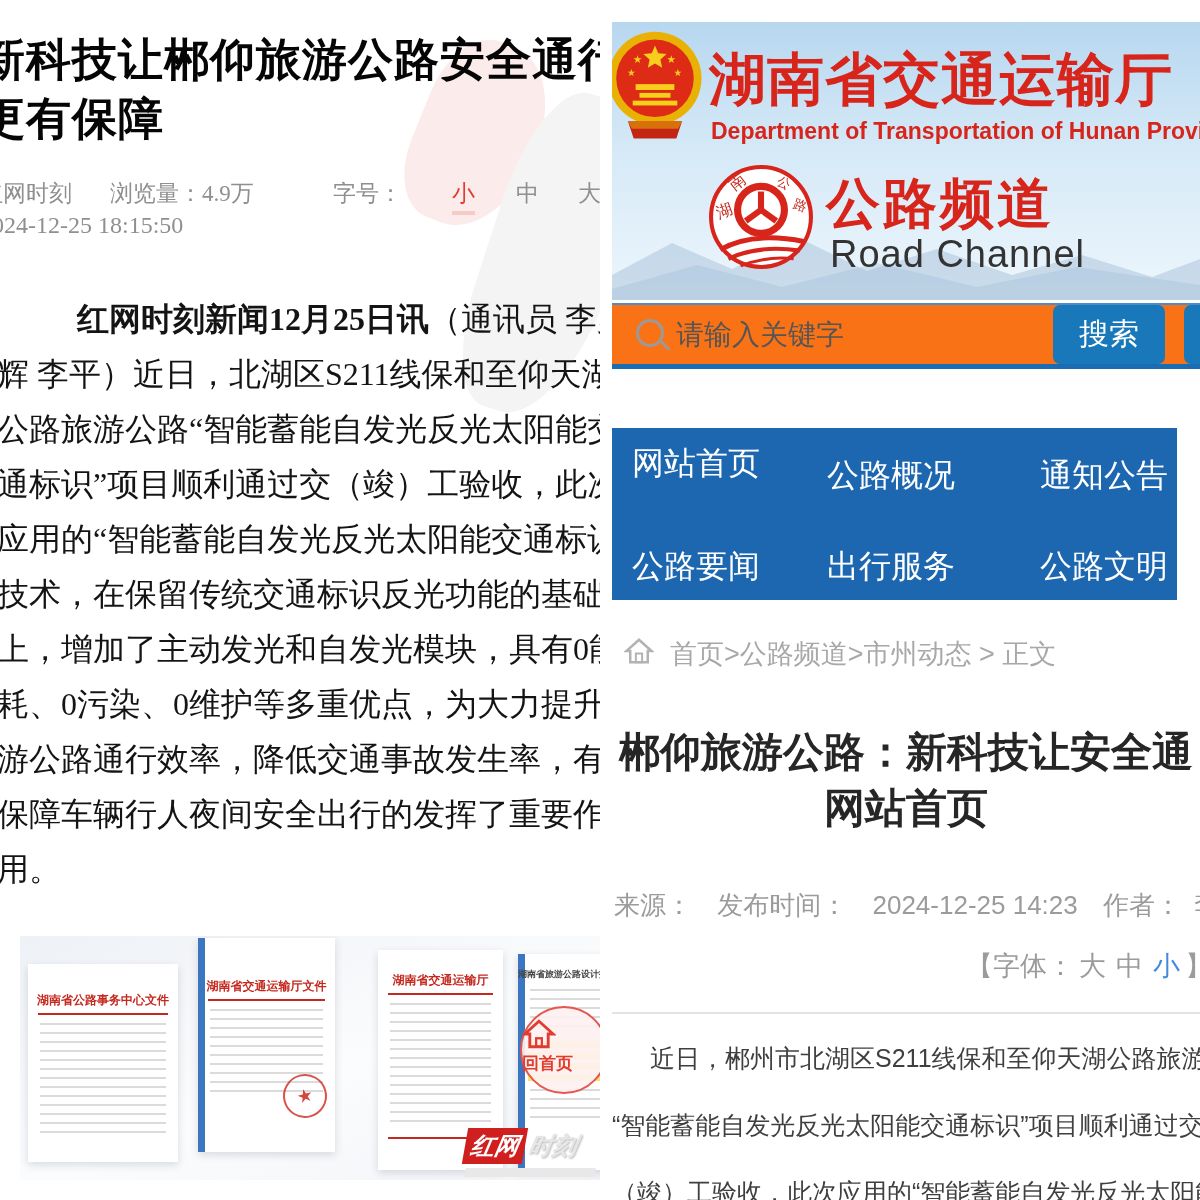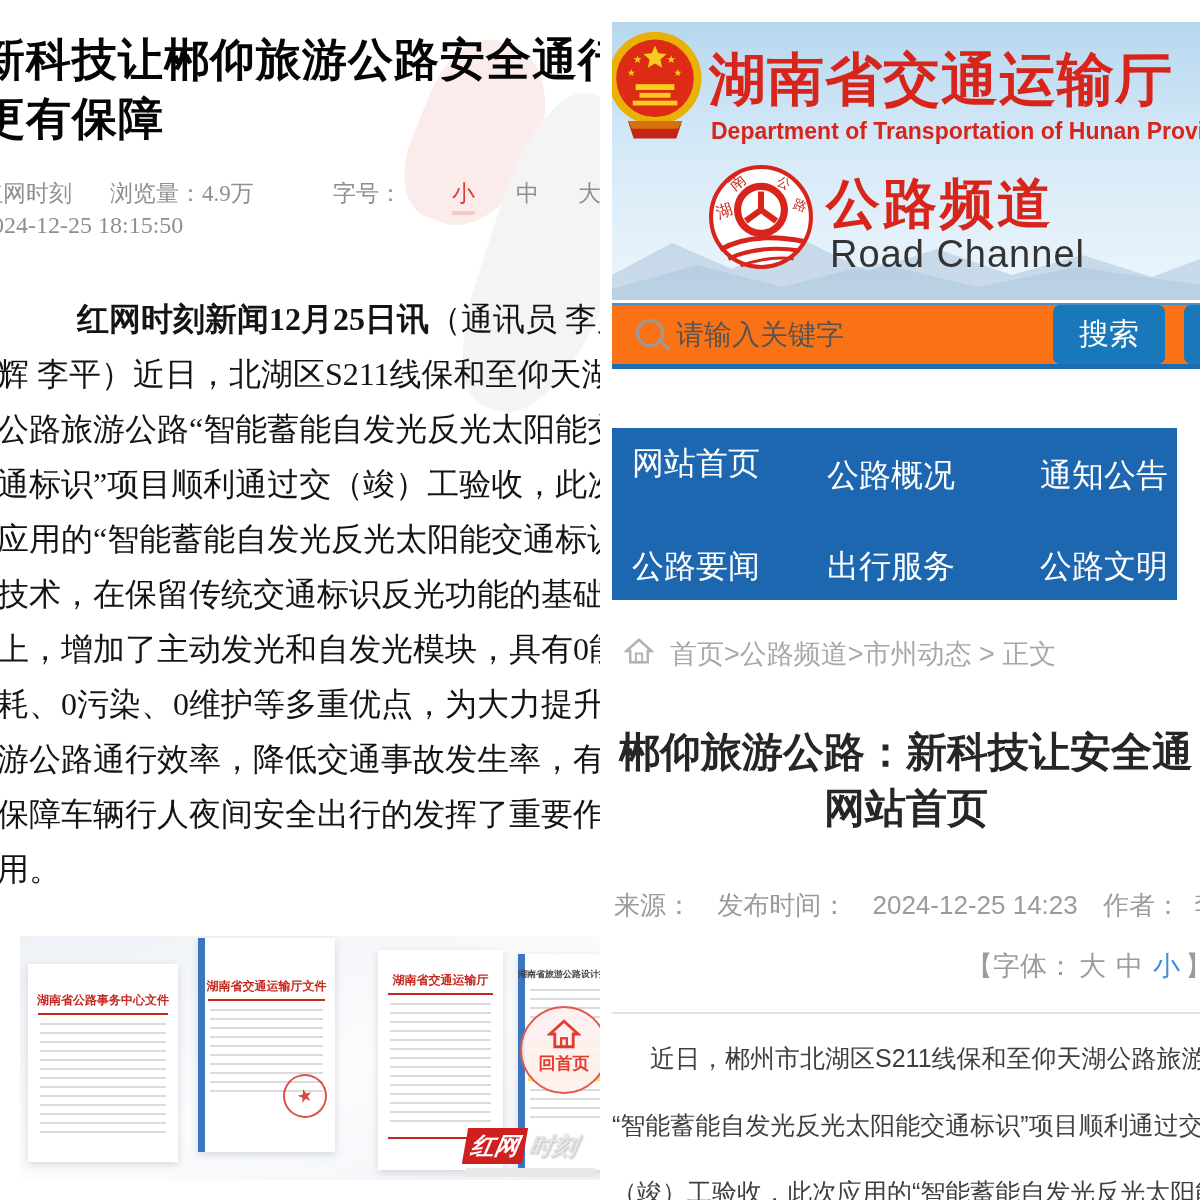--- a/index.html
+++ b/index.html
@@ -29,21 +29,21 @@
   .doc{position:absolute;background:#fff;box-shadow:0 3px 8px rgba(60,70,90,.18);}
   .doc-title{color:#c4281e;font-weight:bold;text-align:center;font-family:"Liberation Serif",serif;white-space:nowrap;}
   .doc-rule{height:2px;background:#c4281e;margin:4px 10px;}
   .doc-lines{margin:8px 12px;background:repeating-linear-gradient(180deg,#cfcfcf 0 2px,transparent 2px 9px);opacity:.75;}
   .doc-spine-l{box-shadow:inset 7px 0 0 #3a77c0, 0 3px 8px rgba(60,70,90,.18);}
   .doc-seal{position:absolute;right:8px;bottom:34px;width:40px;height:40px;border:2px solid rgba(206,40,30,.8);
             border-radius:50%;color:rgba(206,40,30,.85);font-size:18px;line-height:40px;text-align:center;
             transform:rotate(-14deg);}
   .doc-hl{margin:6px 10px;background:repeating-linear-gradient(180deg,#f6e27a 0 7px,#fff 7px 11px);}
   .fig-home{position:absolute;left:500px;top:70px;width:84px;height:84px;border-radius:50%;
-            border:2px solid #e4564e;background:rgba(253,241,240,.92);text-align:center;color:#e23b30;z-index:5;cursor:pointer;}
+            border:2px solid #e4564e;background:rgba(253,241,240,.92);color:#e23b30;z-index:5;cursor:pointer;}
   .fig-home .home-label{font-size:17px;font-weight:bold;display:block;margin-top:-2px;}
   .fig-logo{position:absolute;left:445px;top:192px;z-index:4;font-style:italic;font-weight:bold;white-space:nowrap;}
   .fig-logo .lg1{display:inline-block;background:#cf1f1f;color:#fff;font-size:24px;padding:2px 6px;transform:skewX(-10deg);}
   .fig-logo .lg2{display:inline-block;color:#e6e6e6;font-size:24px;margin-left:4px;transform:skewX(-10deg);
                  text-shadow:1px 1px 2px #b9b9b9;}
   .fig-logo .lg-sub{width:130px;height:9px;margin-top:4px;background:#e8e8e8;transform:skewX(-10deg);}
 
   
   #right-page{position:absolute;left:612px;top:0;width:588px;height:1200px;overflow:hidden;background:#fff;}
   .banner{position:absolute;left:0;top:22px;width:588px;height:278px;overflow:hidden;

